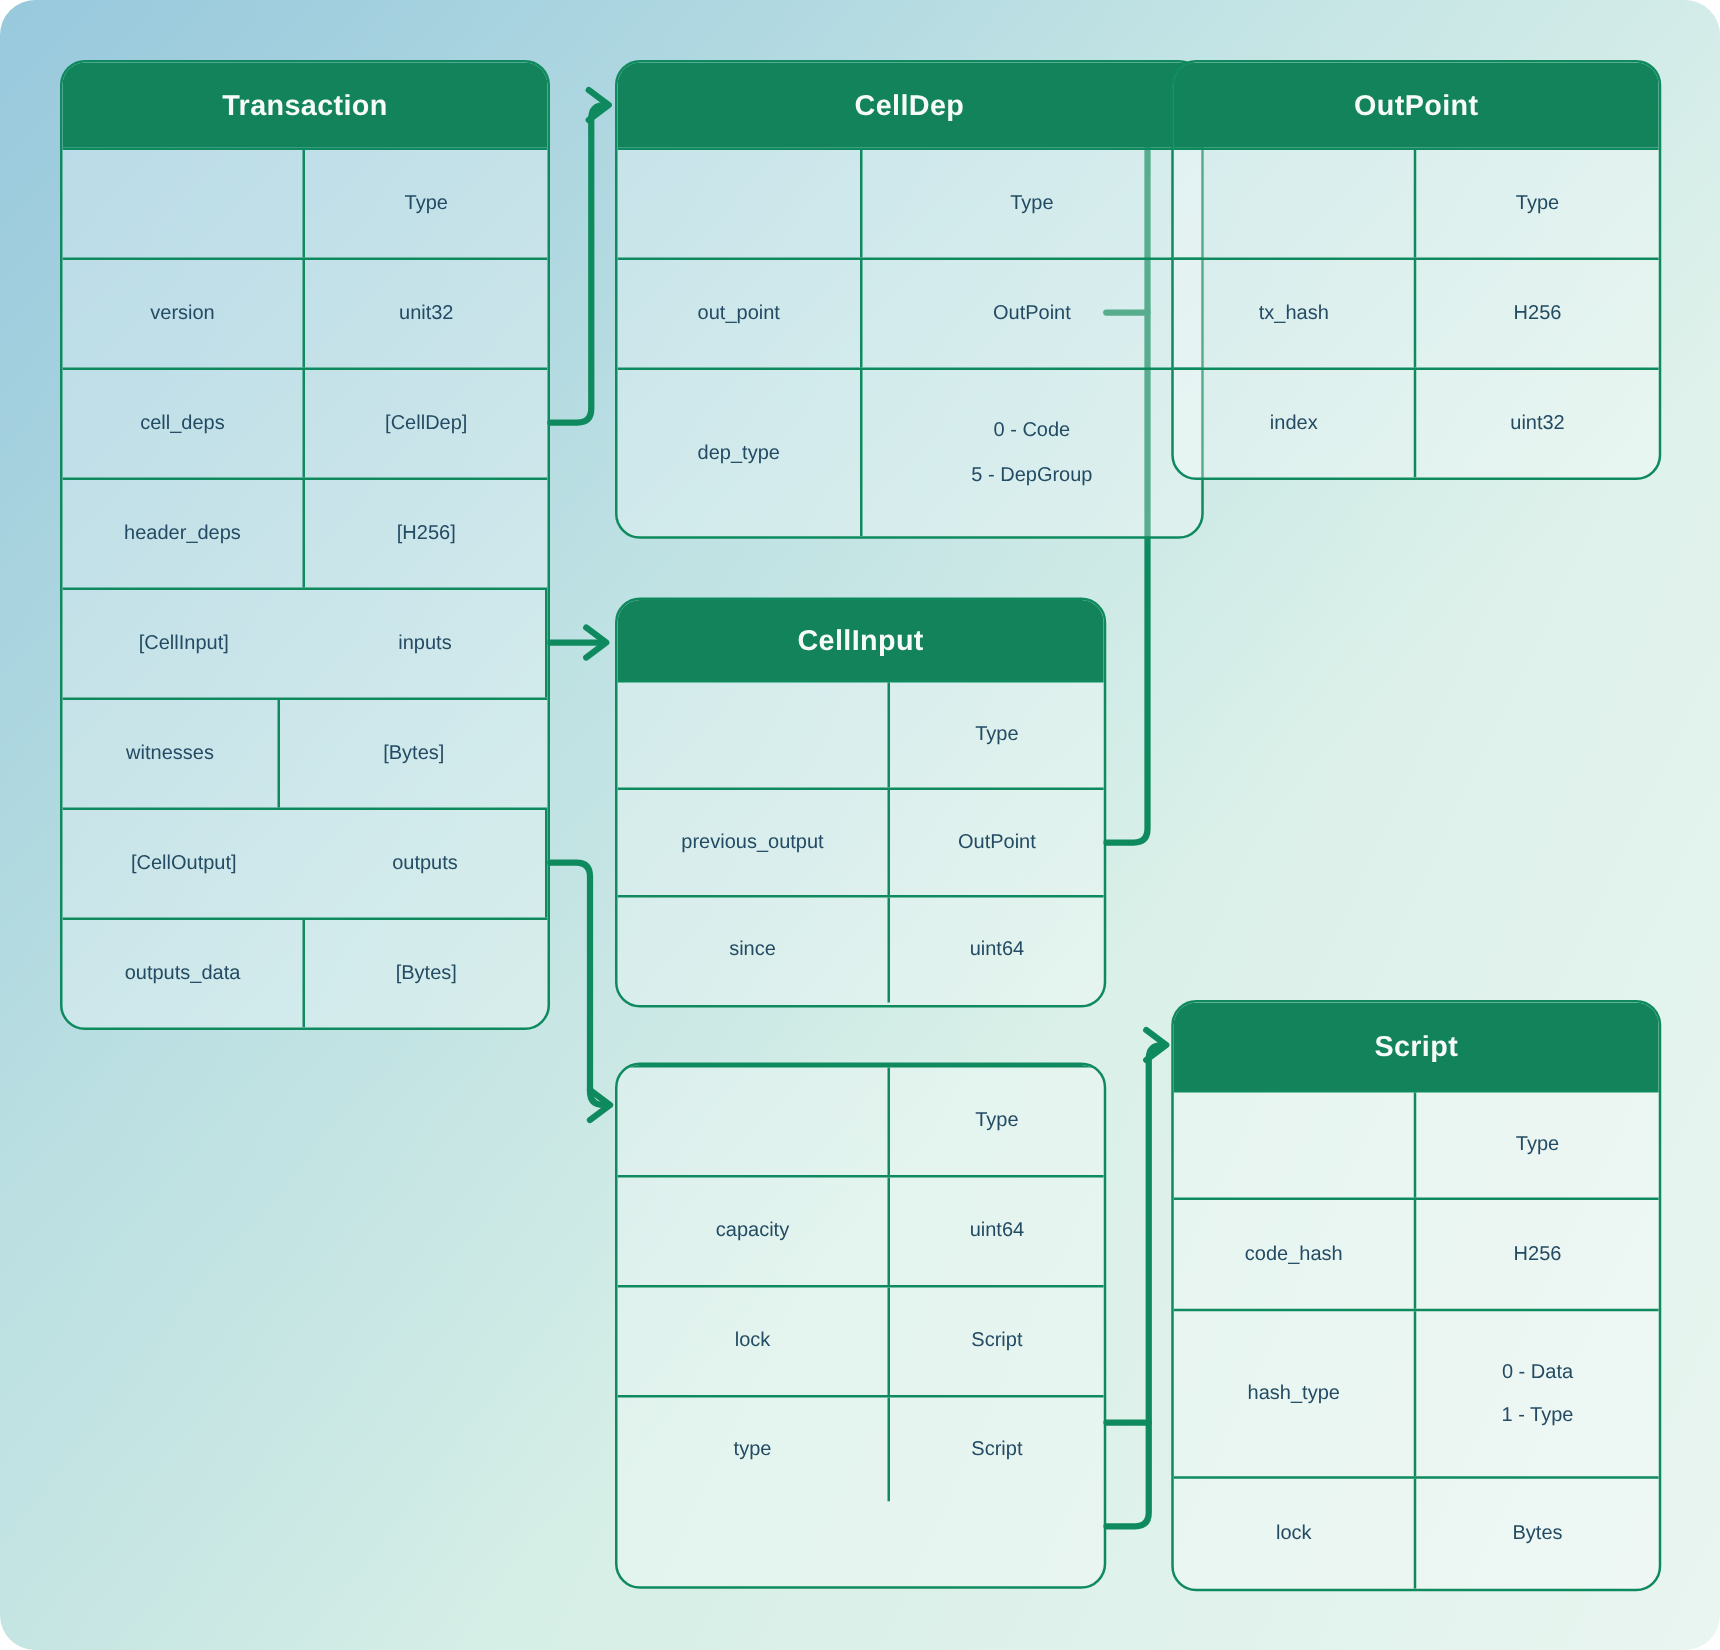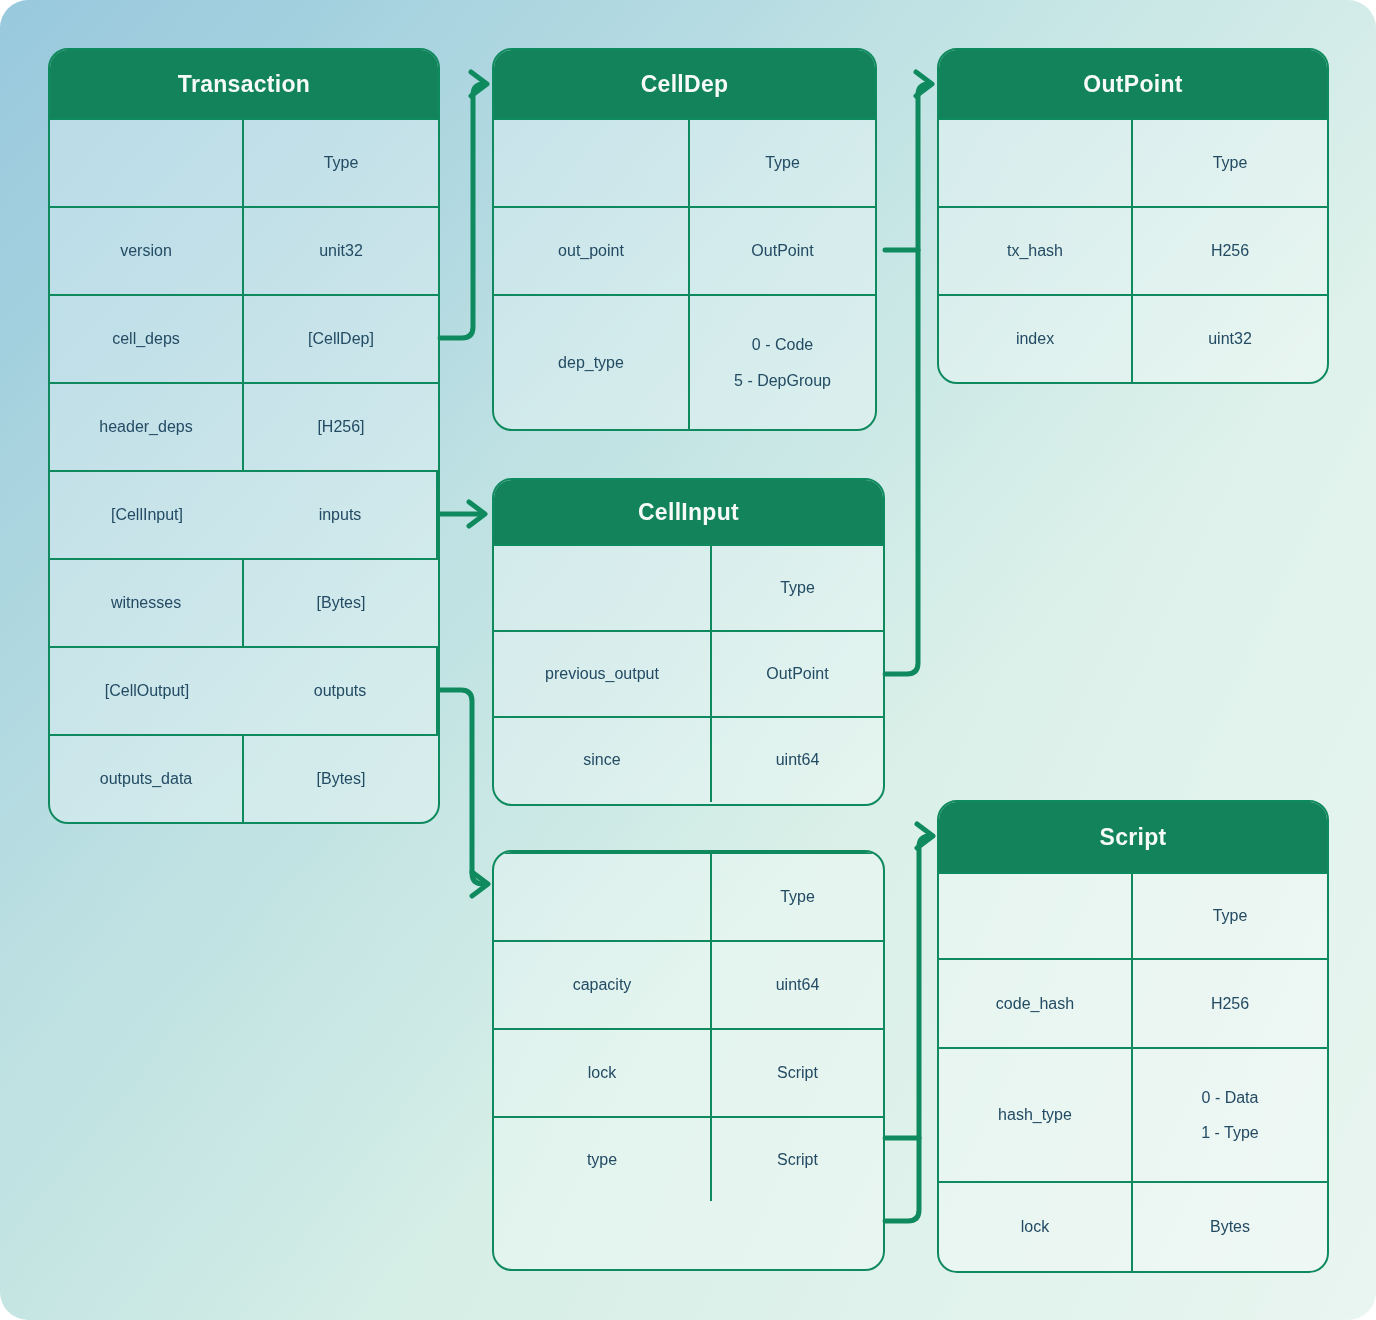--- a/index.html
+++ b/index.html
@@ -76,34 +76,34 @@
     </div>
     <div class="trow" style="height:88px">
       <div class="cell l" style="width:194px">header_deps</div>
       <div class="cell r">[H256]</div>
     </div>
     <div class="trow" style="height:88px">
       <div class="cell r">[CellInput]</div>
       <div class="cell l" style="width:194px">inputs</div>
     </div>
     <div class="trow" style="height:88px">
-      <div class="cell l" style="width:194px">witnesses</div>
+      <div class="cell l" style="width:174px">witnesses</div>
       <div class="cell r">[Bytes]</div>
     </div>
     <div class="trow" style="height:88px">
       <div class="cell r">[CellOutput]</div>
       <div class="cell l" style="width:194px">outputs</div>
     </div>
     <div class="trow" style="height:88px">
       <div class="cell l" style="width:194px">outputs_data</div>
       <div class="cell r">[Bytes]</div>
     </div>
   </div>
 
-  <div class="tbl" style="left:492px;top:48px;width:385px;height:383px">
+  <div class="tbl" style="left:492px;top:48px;width:471px;height:383px">
     <div class="thead" style="height:68px">CellDep</div>
     <div class="trow" style="height:88px">
       <div class="cell l" style="width:196px"></div>
       <div class="cell r plain">Type</div>
     </div>
     <div class="trow" style="height:88px">
       <div class="cell l" style="width:196px">out_point</div>
       <div class="cell r">OutPoint</div>
     </div>
     <div class="trow" style="height:135px">

